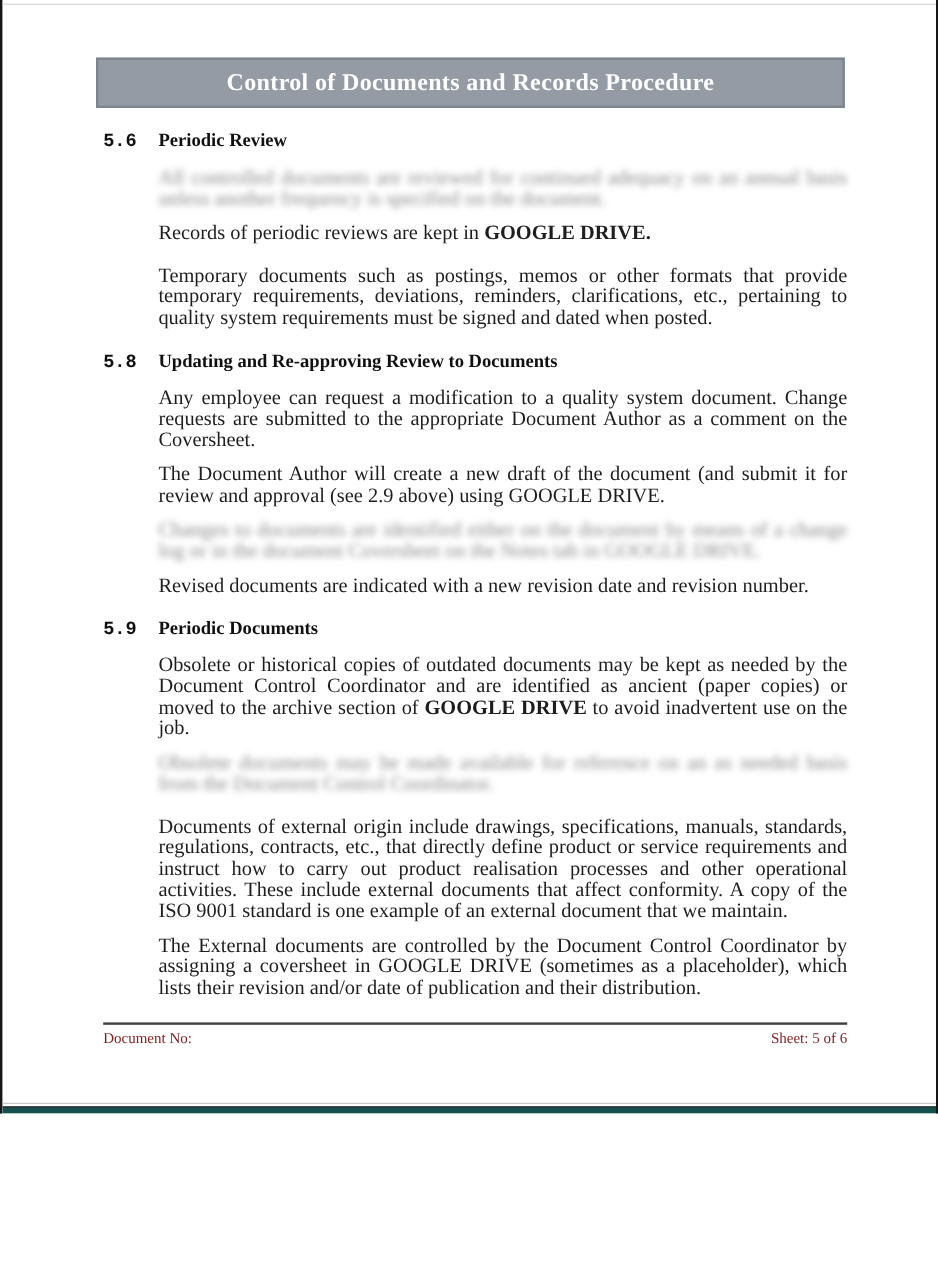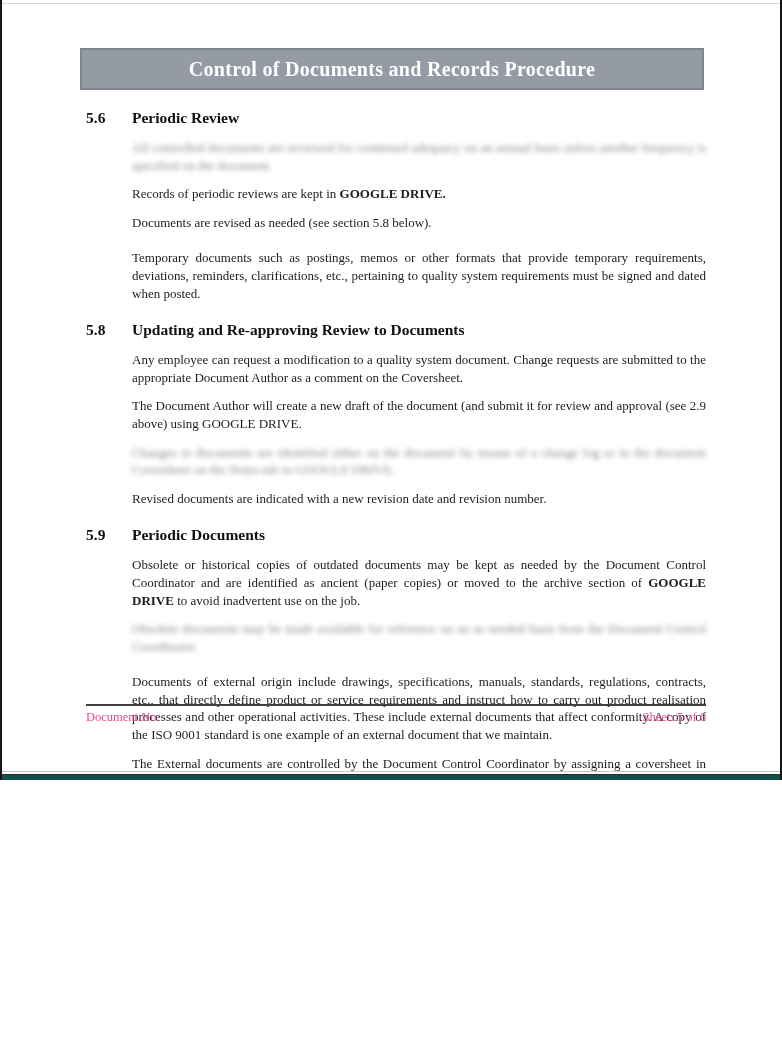--- a/index.html
+++ b/index.html
@@ -3,21 +3,21 @@
 <meta charset="utf-8">
 <style>
   html, body {
     margin: 0; padding: 0;
     width: 782px; height: 1062px;
     background: #ffffff;
     font-family: "Liberation Serif", "DejaVu Serif", serif;
   }
   .frame {
     position: relative;
-    width: 782px; height: 780px;
+    width: 782px; height: 928px;
     box-sizing: border-box;
     border-left: 2px solid #161616;
     border-right: 2px solid #161616;
     overflow: hidden;
     background: #ffffff;
   }
   .top-rule {
     position: absolute; top: 3px; left: 0; right: 0;
     height: 1px; background: #d8d8d8;
   }
@@ -37,42 +37,42 @@
   }
   .content { margin: 0 74px 0 84px; }
   .section { margin-top: 18px; }
   .sec-head {
     display: flex;
     font-weight: bold;
     font-size: 15.5px;
     color: #101010;
     line-height: 20px;
   }
-  .sec-num { flex: 0 0 46px; width: 46px; }
+  .sec-num { flex: 0 0 46px; width: 46px; font-family: Liberation Mono, monospace; }
   .sec-body { margin-left: 46px; }
   p.para {
     margin: 11px 0 0 0;
-    font-size: 13px;
+    font-size: 17px;
     line-height: 17.6px;
     text-align: justify;
     color: #1d1d1d;
   }
   p.para b { font-weight: bold; }
   p.para.blurred {
     color: #8a8a8a;
     filter: blur(2.6px);
     user-select: none;
   }
   .footer {
     position: absolute;
     left: 84px; right: 74px; bottom: 54px;
     border-top: 2px solid #3f3f3f;
     padding-top: 3px;
     font-size: 12.5px;
-    color: #ec4899;
+    color: #7f1d1d;
   }
   .footer-row {
     display: flex; justify-content: space-between;
     line-height: 17px;
   }
   .bottom-rule {
     position: absolute; bottom: 8px; left: 0; right: 0;
     height: 1px; background: #c9c9c9;
   }
   .accent-strip {
@@ -95,21 +95,20 @@
   <div class="content">
 
   <div class="section">
         <div class="sec-head">
           <span class="sec-num">5.6</span>
           <span class="sec-title">Periodic Review</span>
         </div>
         <div class="sec-body">
           <p class="para blurred"><span>All controlled documents are reviewed for continued adequacy on an annual basis unless another frequency is specified on the document.</span></p>
           <p class="para"><span>Records of periodic reviews are kept in </span><b>GOOGLE DRIVE.</b></p>
-          <p class="para"><span>Documents are revised as needed (see section 5.8 below).</span></p>
         </div>
       </div>
       <div class="section">
         <div class="sec-body">
           <p class="para"><span>Temporary documents such as postings, memos or other formats that provide temporary requirements, deviations, reminders, clarifications, etc., pertaining to quality system requirements must be signed and dated when posted.</span></p>
         </div>
       </div>
       <div class="section">
         <div class="sec-head">
           <span class="sec-num">5.8</span>

